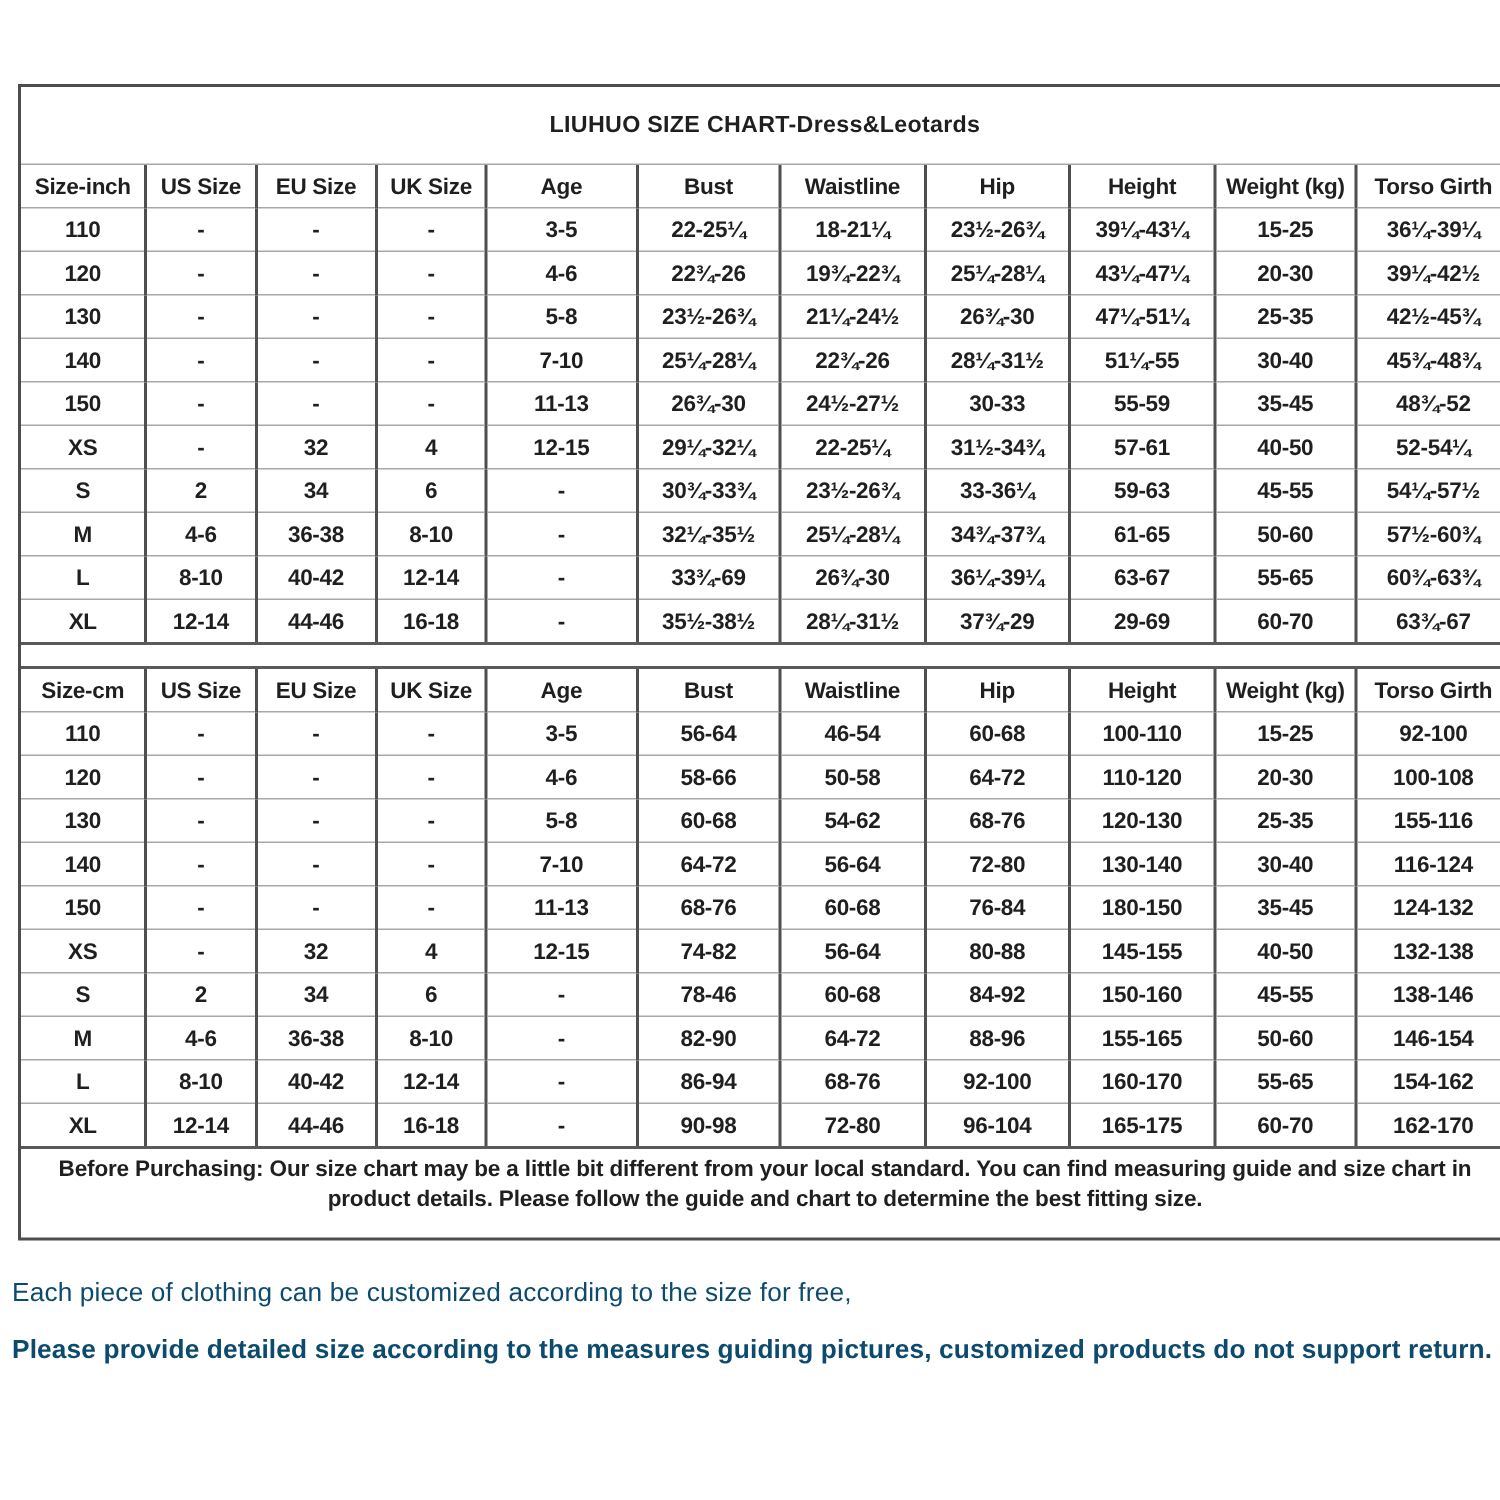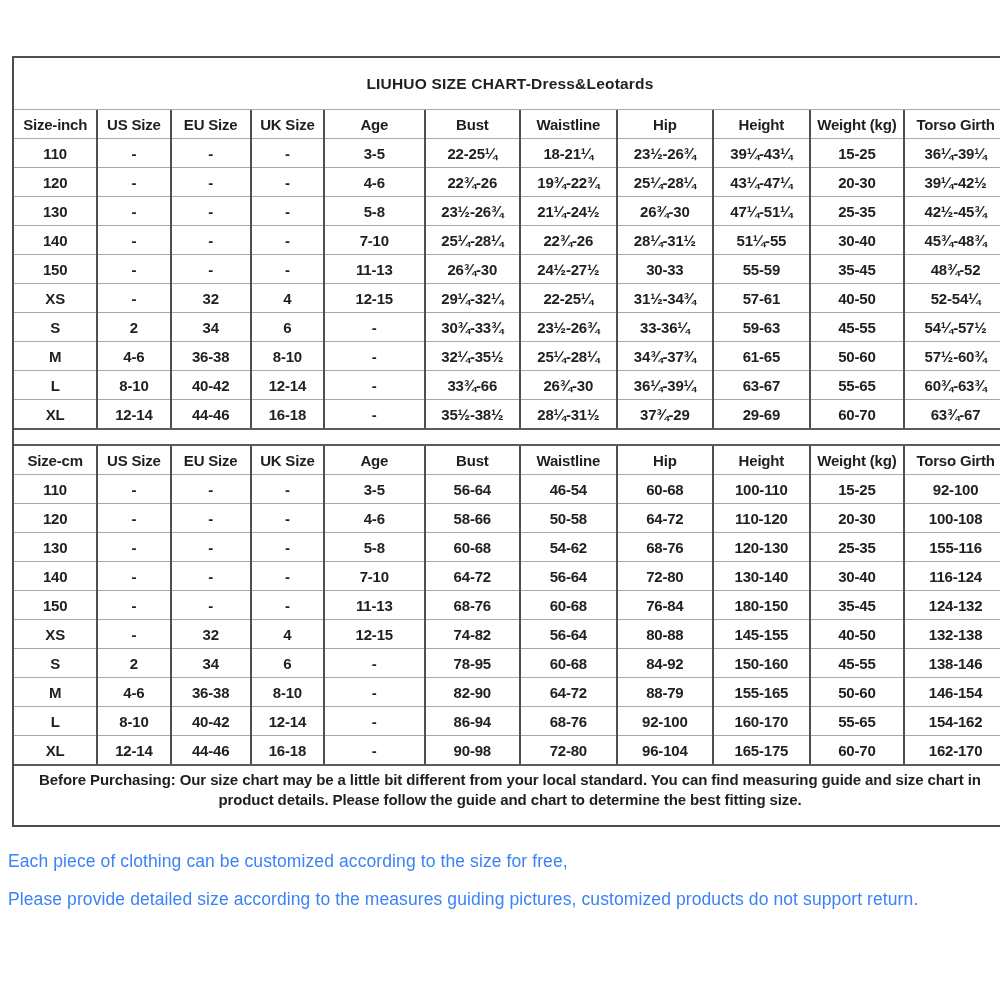--- a/index.html
+++ b/index.html
@@ -68,25 +68,25 @@
     text-align: center;
     font-size: 15px;
     font-weight: 700;
     line-height: 1.35;
     letter-spacing: -0.1px;
   }
   .footnote {
     margin: 0 0 0 8px;
     font-size: 17.5px;
     font-weight: 400;
-    color: #3b82f6;
+    color: #0c4a6e;
     letter-spacing: 0.1px;
   }
   .footnote.first { margin-top: 24px; }
-  .footnote.second { margin-top: 17px; }
+  .footnote.second { margin-top: 17px; font-weight: bold; }
 </style>
 </head>
 <body>
 
 <div class="chart-box">
 
   <div class="title-row">
     <span>LIUHUO SIZE CHART-Dress&amp;Leotards</span>
   </div>
 
@@ -223,21 +223,21 @@
           <td>61-65</td>
           <td>50-60</td>
           <td>57½-60¾</td>
         </tr>
         <tr>
           <td>L</td>
           <td>8-10</td>
           <td>40-42</td>
           <td>12-14</td>
           <td>-</td>
-          <td>33¾-66</td>
+          <td>33¾-69</td>
           <td>26¾-30</td>
           <td>36¼-39¼</td>
           <td>63-67</td>
           <td>55-65</td>
           <td>60¾-63¾</td>
         </tr>
         <tr>
           <td>XL</td>
           <td>12-14</td>
           <td>44-46</td>
@@ -362,36 +362,36 @@
           <td>145-155</td>
           <td>40-50</td>
           <td>132-138</td>
         </tr>
         <tr>
           <td>S</td>
           <td>2</td>
           <td>34</td>
           <td>6</td>
           <td>-</td>
-          <td>78-95</td>
+          <td>78-46</td>
           <td>60-68</td>
           <td>84-92</td>
           <td>150-160</td>
           <td>45-55</td>
           <td>138-146</td>
         </tr>
         <tr>
           <td>M</td>
           <td>4-6</td>
           <td>36-38</td>
           <td>8-10</td>
           <td>-</td>
           <td>82-90</td>
           <td>64-72</td>
-          <td>88-79</td>
+          <td>88-96</td>
           <td>155-165</td>
           <td>50-60</td>
           <td>146-154</td>
         </tr>
         <tr>
           <td>L</td>
           <td>8-10</td>
           <td>40-42</td>
           <td>12-14</td>
           <td>-</td>

